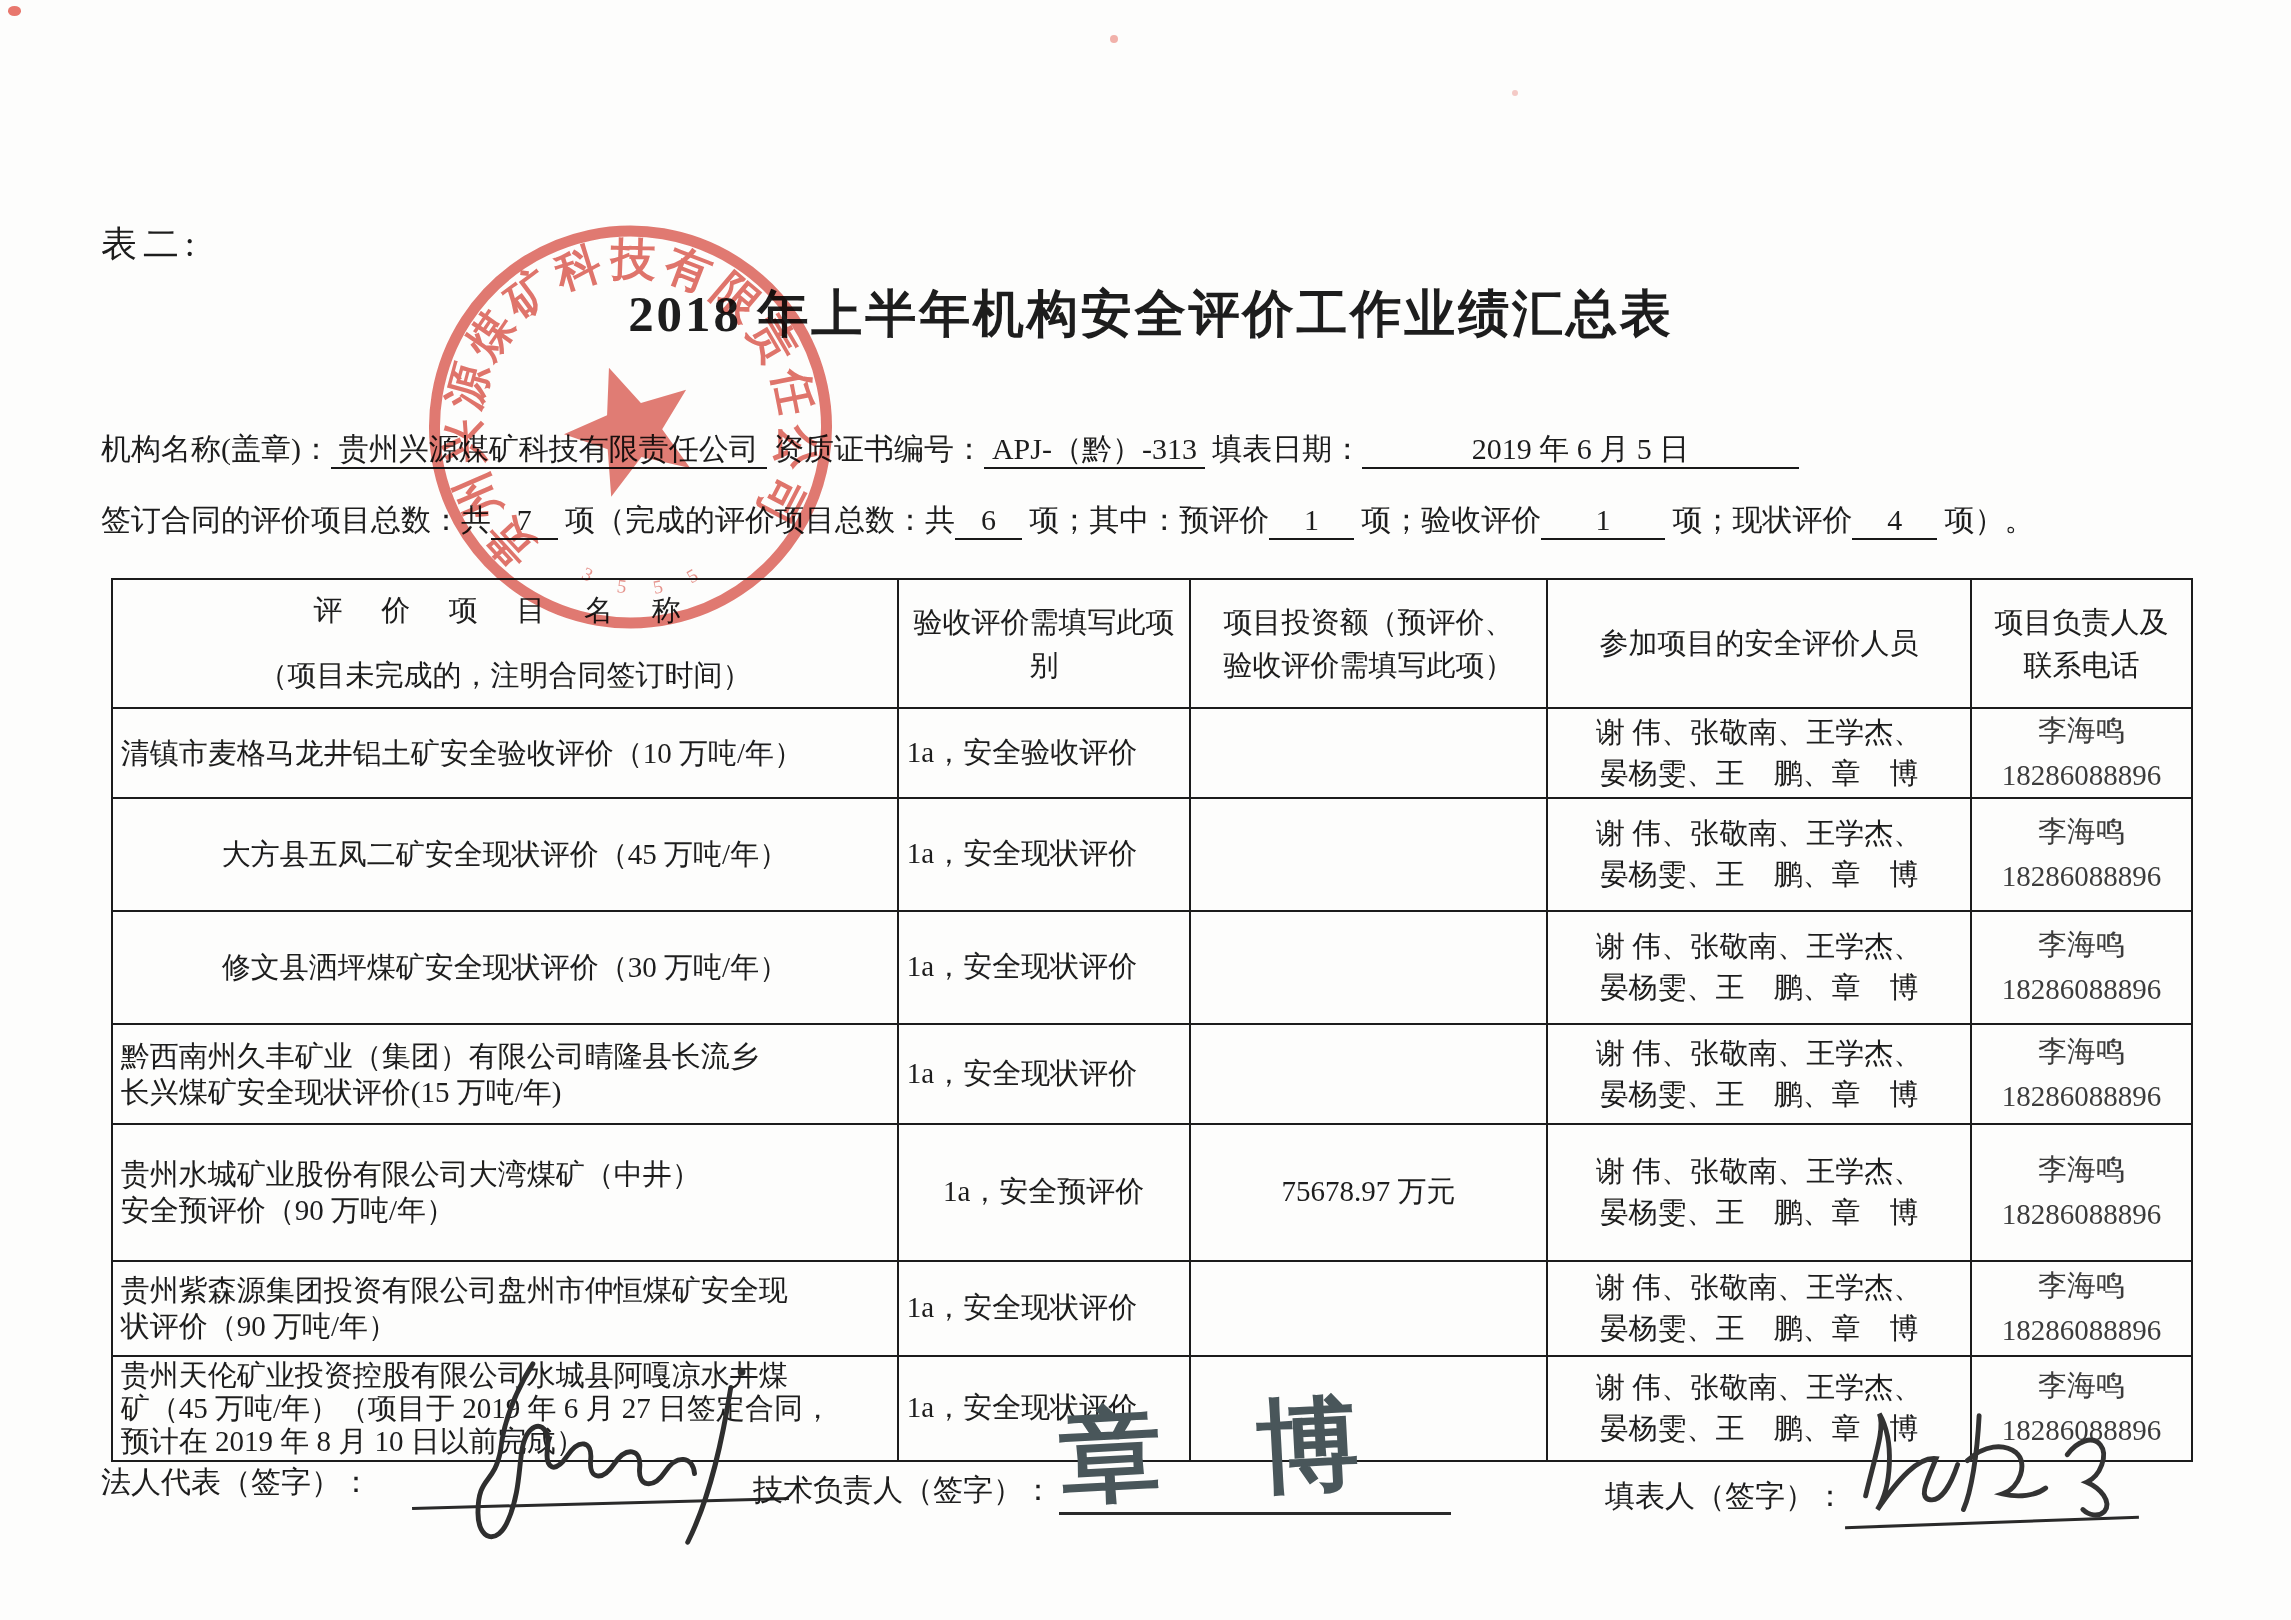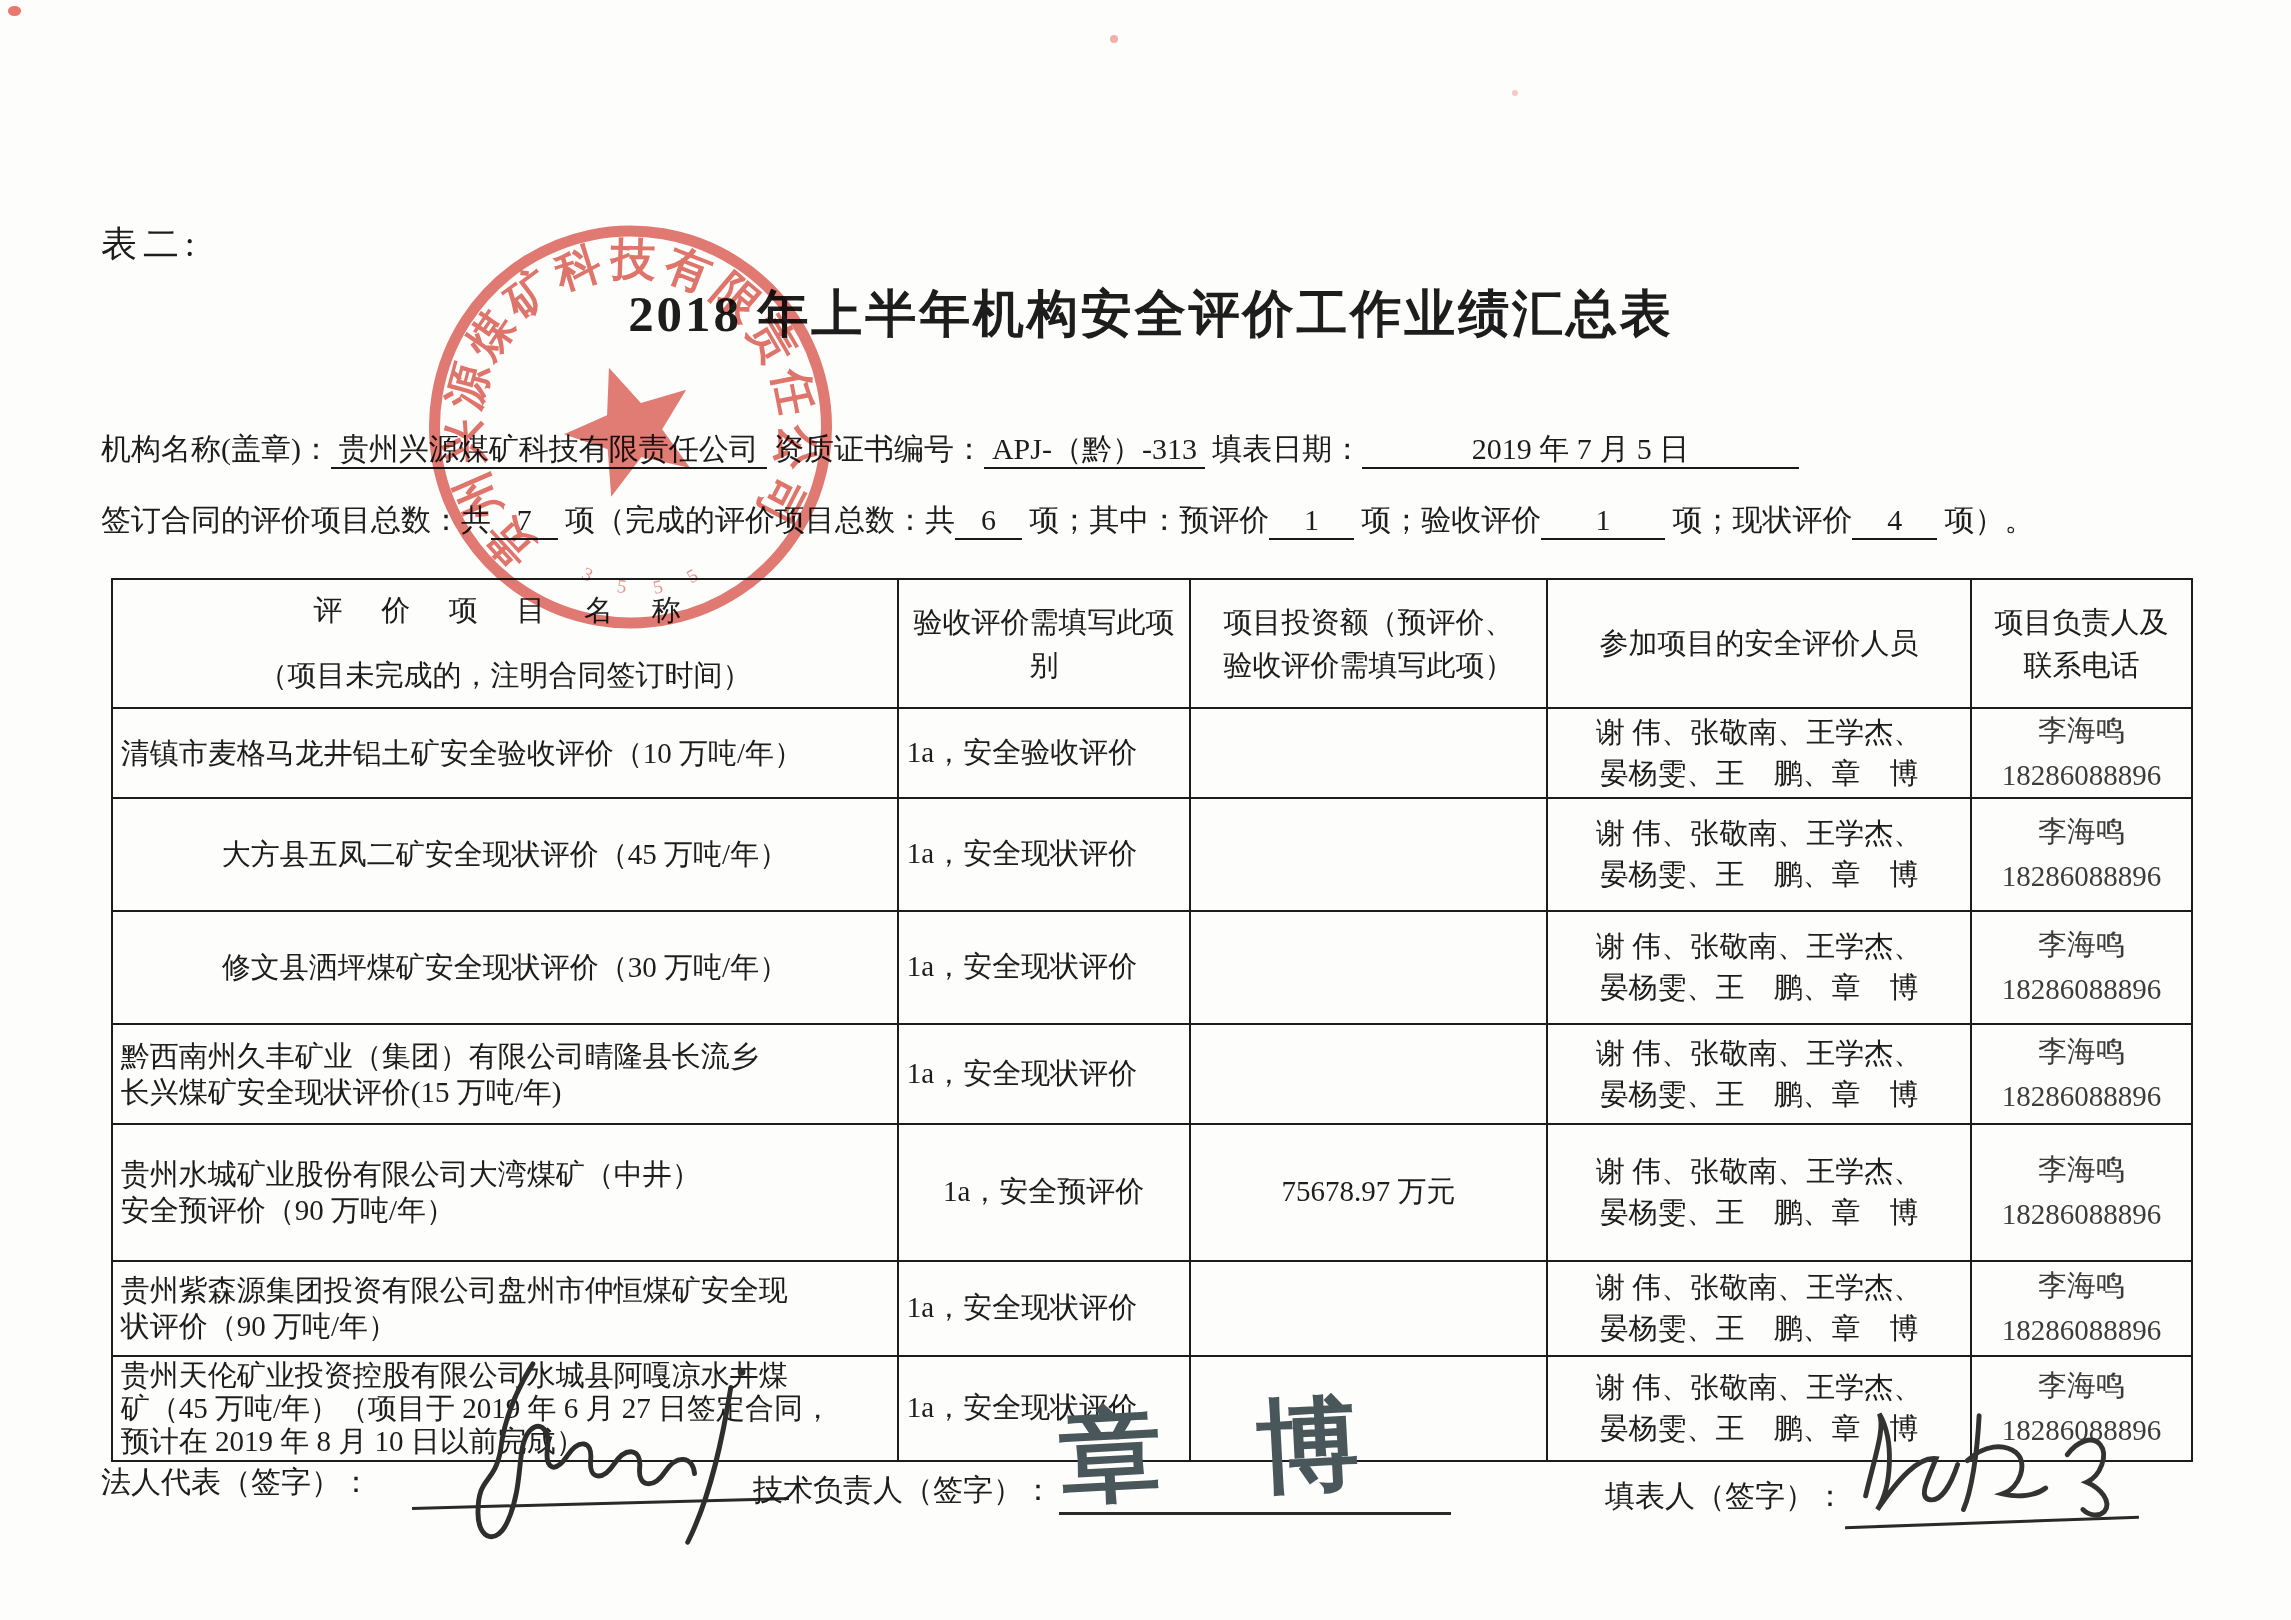--- a/index.html
+++ b/index.html
@@ -93,21 +93,21 @@
     </text>
     <polygon points="230,172 248,216 295,219 259,248 272,294 230,267 188,294 201,248 165,219 212,216" fill="rgba(214,69,58,0.8)" transform="rotate(-8 230 235)"></polygon>
     <text font-size="19" letter-spacing="12" fill="rgba(214,69,58,0.65)">
       <textPath href="#serialArc">3 5 5 5</textPath>
     </text>
   </svg>
 
   <div class="info-line info-line1">
     <span>机构名称(盖章)：</span><span class="u">贵州兴源煤矿科技有限责任公司</span>
     <span>资质证书编号：</span><span class="u">APJ-（黔）-313</span>
-    <span>填表日期：</span><span class="u u-date">2019 年 7 月 5 日</span>
+    <span>填表日期：</span><span class="u u-date">2019 年 6 月 5 日</span>
   </div>
 
   <div class="info-line info-line2">
     <span>签订合同的评价项目总数：共</span><span class="u u-num">7</span>
     <span>项（完成的评价项目总数：共</span><span class="u u-num">6</span>
     <span>项；其中：预评价</span><span class="u u-num w70">1</span>
     <span>项；验收评价</span><span class="u u-num w110">1</span>
     <span>项；现状评价</span><span class="u u-num w70">4</span>
     <span>项）。</span>
   </div>

